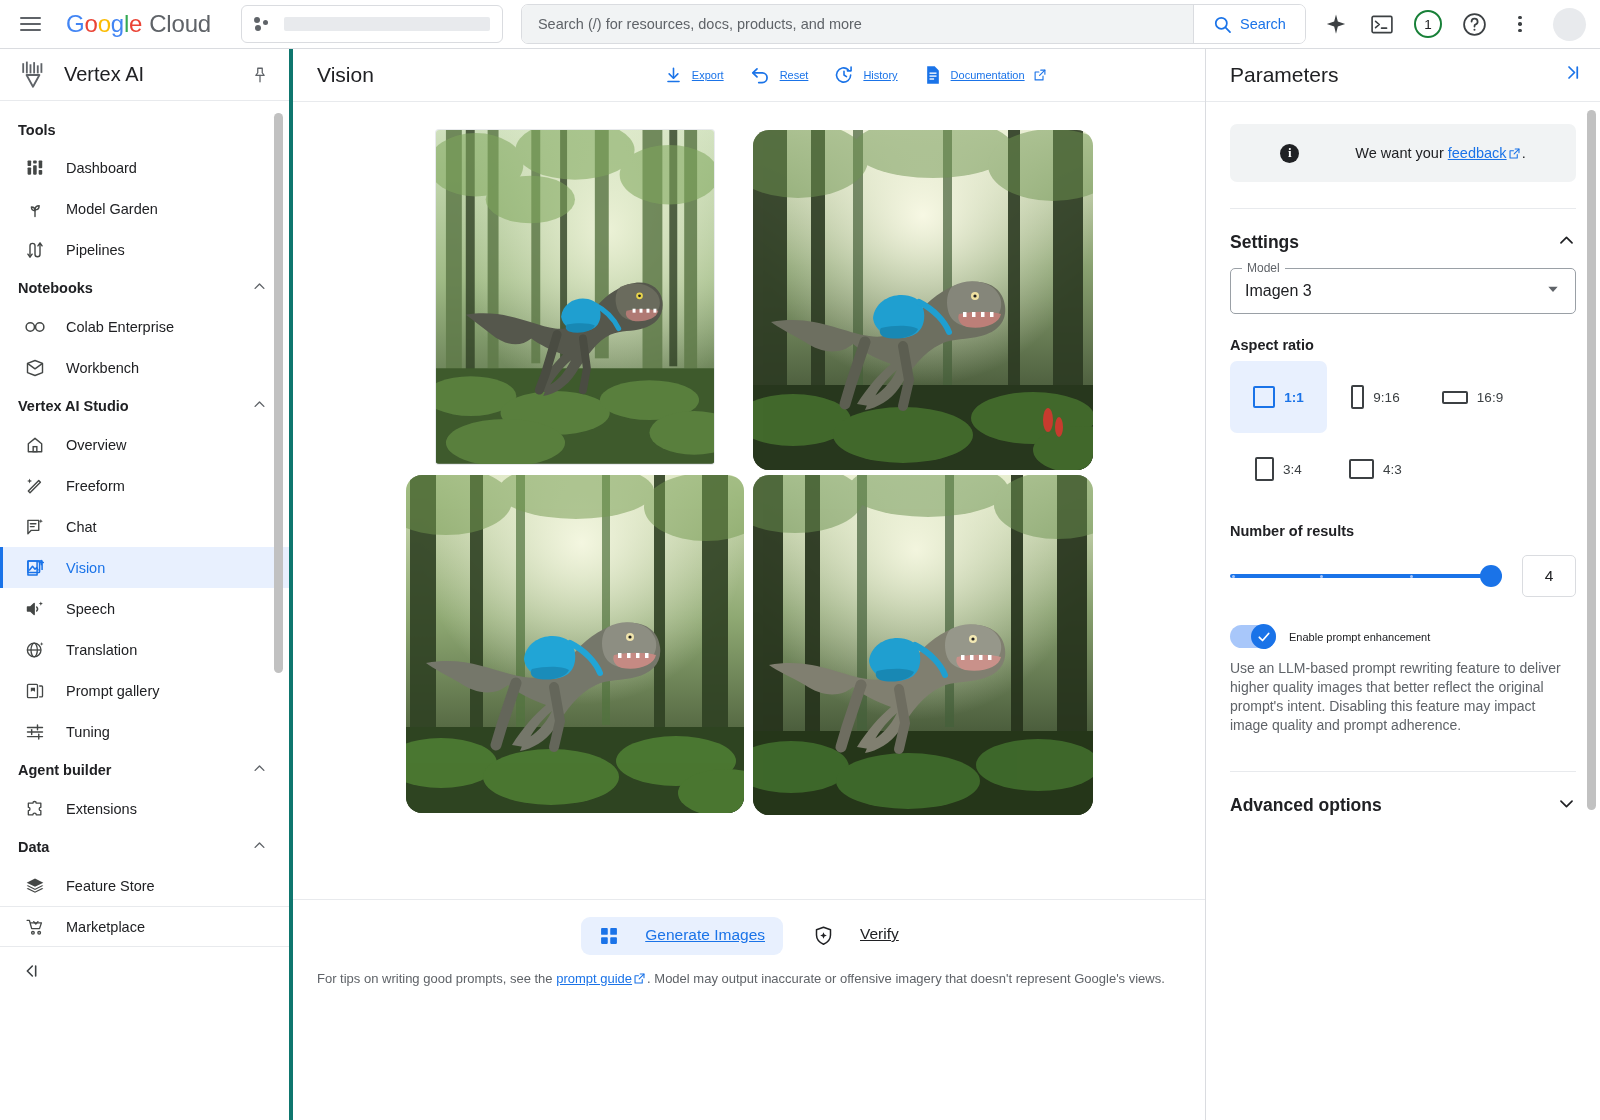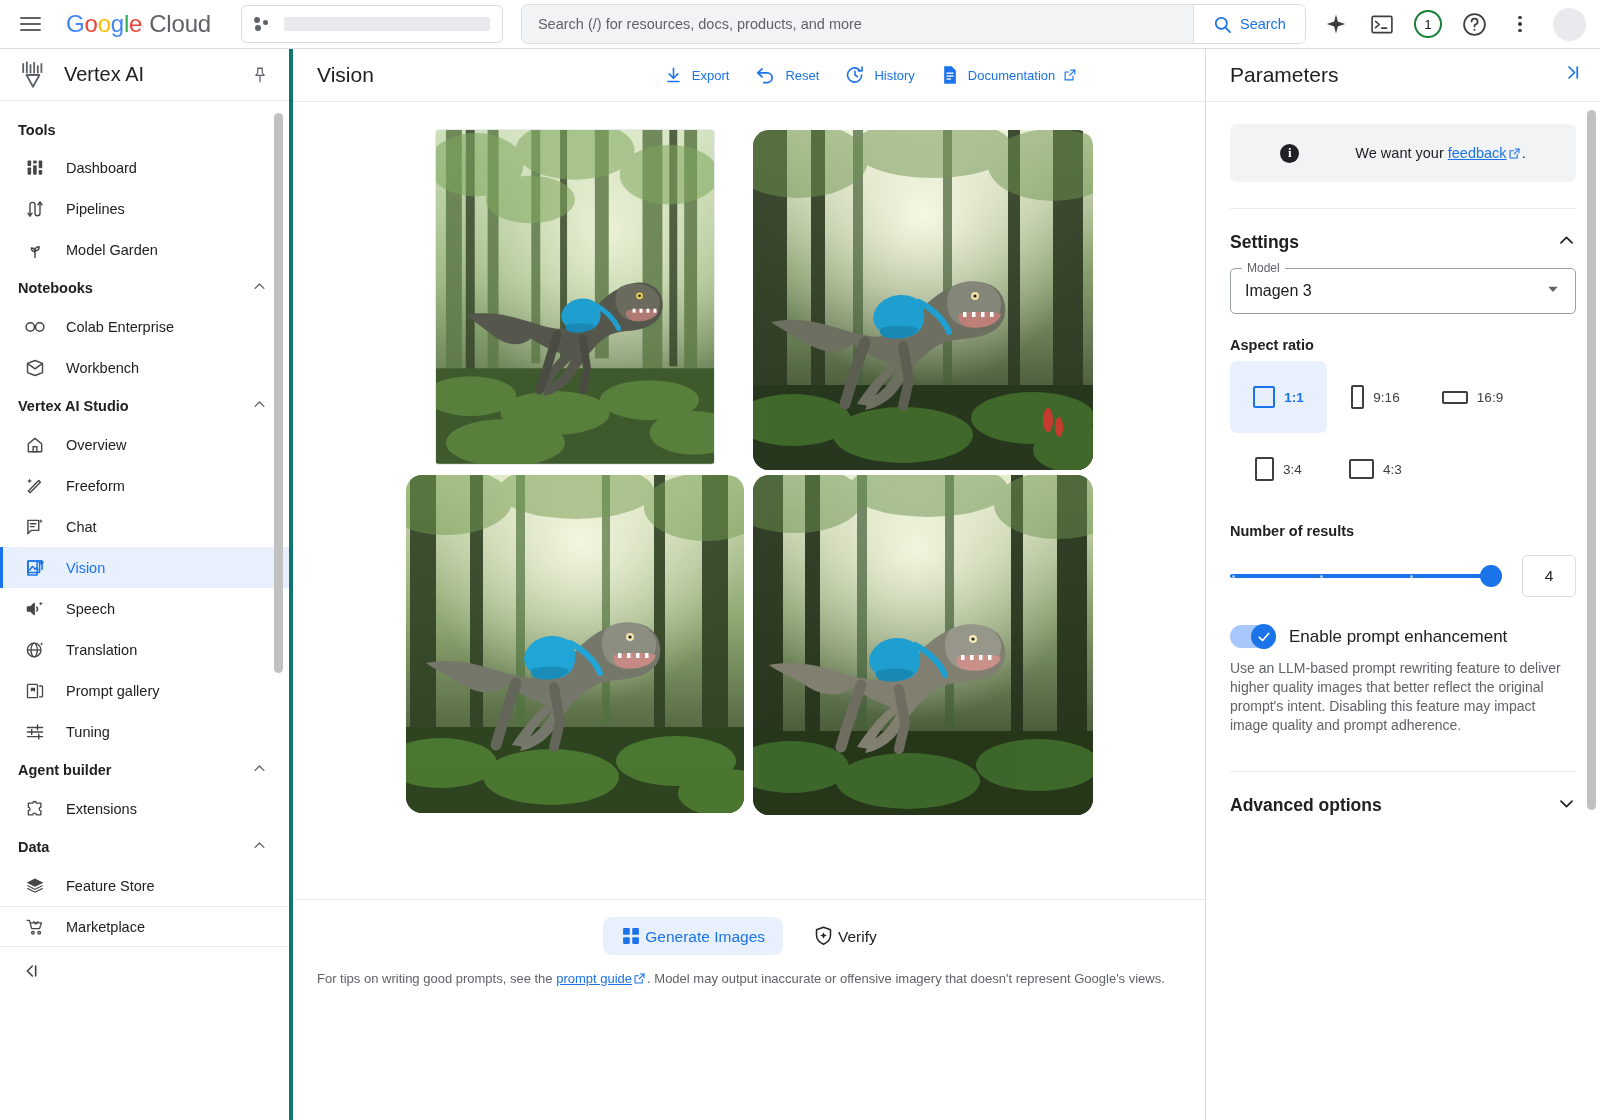--- a/index.html
+++ b/index.html
@@ -100,39 +100,39 @@
   .sb-foot { height: 48px; display: flex; align-items: center; padding-left: 24px; color: #3c4043; cursor: pointer; }
 
   
   .main { flex: 1; display: flex; flex-direction: column; min-width: 0; }
   .main-head {
     height: 53px; min-height: 53px; display: flex; align-items: center;
     border-bottom: 1px solid #e8eaed; padding: 0 16px 0 24px;
   }
   .main-title { font-size: 21px; color: #202124; }
   .head-actions { margin-left: 290px; display: flex; align-items: center; gap: 26px; }
-  .hact { display: flex; align-items: center; gap: 9px; color: #1a73e8; font-size: 13px; cursor: pointer; }
+  .hact { display: flex; align-items: center; gap: 9px; color: #1a73e8; font-size: 11px; cursor: pointer; text-decoration: underline; }
 
   .canvas { flex: 1; overflow: hidden; display: flex; justify-content: center;
     padding-top: 28px; border-bottom: 1px solid #e8eaed; }
   .grid { display: grid; grid-template-columns: 348px 348px; grid-template-rows: 345px 345px;
     column-gap: 0px; row-gap: 0px; }
   .cell { display: flex; align-items: flex-start; justify-content: center; }
   .img-card { width: 278px; height: 334px; border-radius: 3px; overflow: hidden; cursor: pointer;
     box-shadow: 0 0 0 1px #e8eaed; position: relative; }
   .img-card.rounded { border-radius: 16px; width: 340px; height: 340px; box-shadow: none; }
   .img-card.r3 { width: 338px; height: 338px; border-radius: 16px; box-shadow: none; }
 
   .scene { position: absolute; inset: 0; overflow: hidden; }
 
   
   .prompt-zone { min-height: 220px; padding: 16px 24px 0 24px; display: flex; flex-direction: column; }
   .mode-row { display: flex; justify-content: center; align-items: center; gap: 12px; }
-  .mode-btn { display: flex; align-items: flex-end; gap: 4px; padding: 9px 18px; border-radius: 9px;
-    font-size: 15.5px; color: #1a73e8; cursor: pointer; }
+  .mode-btn { display: flex; align-items: flex-start; gap: 26px; padding: 9px 18px; border-radius: 9px;
+    font-size: 15.5px; color: #1a73e8; cursor: pointer; text-decoration: underline; }
   .mode-btn.active { background: #e8f0fe; }
   .mode-btn.plain { color: #202124; }
 
   .prompt-box {
     margin-top: 21px; height: 62px; border: 1px solid #b9bec4; border-radius: 9px;
     display: flex; align-items: center; padding: 0 18px 0 28px; gap: 18px; background: #fff;
   }
   .prompt-box input {
     flex: 1; border: none; outline: none; font-size: 16px; color: #202124;
     font-family: inherit; background: transparent;
@@ -191,21 +191,21 @@
   .slider .tick { position: absolute; top: 9.5px; width: 3px; height: 3px; border-radius: 50%; background: #a8c7fa; }
   .slider .knob { position: absolute; right: 0; top: 0; width: 22px; height: 22px;
     border-radius: 50%; background: #1a73e8; }
   .num-box { width: 54px; height: 42px; border: 1px solid #dadce0; border-radius: 5px;
     display: flex; align-items: center; justify-content: center; font-size: 15.5px; cursor: text; }
 
   .toggle-row { display: flex; align-items: center; gap: 13px; margin-top: 28px; }
   .toggle { width: 46px; height: 23px; border-radius: 12px; background: #a8c7fa; position: relative; cursor: pointer; }
   .toggle .knob { position: absolute; right: 0; top: -1px; width: 25px; height: 25px; border-radius: 50%;
     background: #1a73e8; display: flex; align-items: center; justify-content: center; color: #fff; }
-  .toggle-label { font-size: 17px; color: #202124; }
+  .toggle-label { font-size: 11px; color: #202124; }
   .helper { font-size: 14px; line-height: 19px; color: #5f6368; margin-top: 11px; }
 
   .adv-row { display: flex; align-items: center; padding: 22px 0 0 0; }
   .adv-title { font-size: 17.5px; font-weight: 700; }
 </style>
 </head>
 <body>
 
 <div class="app">
 
@@ -320,36 +320,36 @@
                 <rect x="9" y="9" width="4.5" height="12" rx="1"></rect>
               <rect x="16" y="3" width="4.5" height="10" rx="1"></rect>
                 <rect x="16" y="15" width="4.5" height="6" rx="1"></rect>
             </svg>
           </span>
           <span>Dashboard</span>
         </div>
         <div class="sb-item">
           <span class="ico">
             <svg width="20" height="20" viewBox="0 0 24 24" fill="none" stroke="#444746" stroke-width="1.7">
+              <path d="M12 21v-8" stroke-linecap="round"></path>
+              <path d="M12 13c0-3 2-5 5-5 0 3-2 5-5 5z" stroke-linejoin="round"></path>
+              <path d="M12 14c0-2.6-1.7-4.4-4.3-4.4 0 2.6 1.7 4.4 4.3 4.4z" stroke-linejoin="round"></path>
+            </svg>
+          </span>
+          <span>Model Garden</span>
+        </div>
+        <div class="sb-item">
+          <span class="ico">
+            <svg width="20" height="20" viewBox="0 0 24 24" fill="none" stroke="#444746" stroke-width="1.7">
               <path d="M6 20V7a3 3 0 0 1 6 0v10a3 3 0 0 0 6 0V4" stroke-linecap="round"></path>
               <polyline points="3.5,17 6,20.5 8.5,17" stroke-linecap="round" stroke-linejoin="round"></polyline>
               <polyline points="15.5,7 18,3.5 20.5,7" stroke-linecap="round" stroke-linejoin="round"></polyline>
             </svg>
           </span>
           <span>Pipelines</span>
-        </div>
-        <div class="sb-item">
-          <span class="ico">
-            <svg width="20" height="20" viewBox="0 0 24 24" fill="none" stroke="#444746" stroke-width="1.7">
-              <path d="M12 21v-8" stroke-linecap="round"></path>
-              <path d="M12 13c0-3 2-5 5-5 0 3-2 5-5 5z" stroke-linejoin="round"></path>
-              <path d="M12 14c0-2.6-1.7-4.4-4.3-4.4 0 2.6 1.7 4.4 4.3 4.4z" stroke-linejoin="round"></path>
-            </svg>
-          </span>
-          <span>Model Garden</span>
         </div>
 
         <div class="sb-group">
           <span>Notebooks</span>
           <span class="chev">
             <svg width="15" height="15" viewBox="0 0 24 24" fill="none" stroke="#5f6368" stroke-width="2.2">
                 <polyline points="5,15 12,8 19,15" stroke-linecap="round" stroke-linejoin="round"></polyline>
               </svg>
           </span>
         </div>

